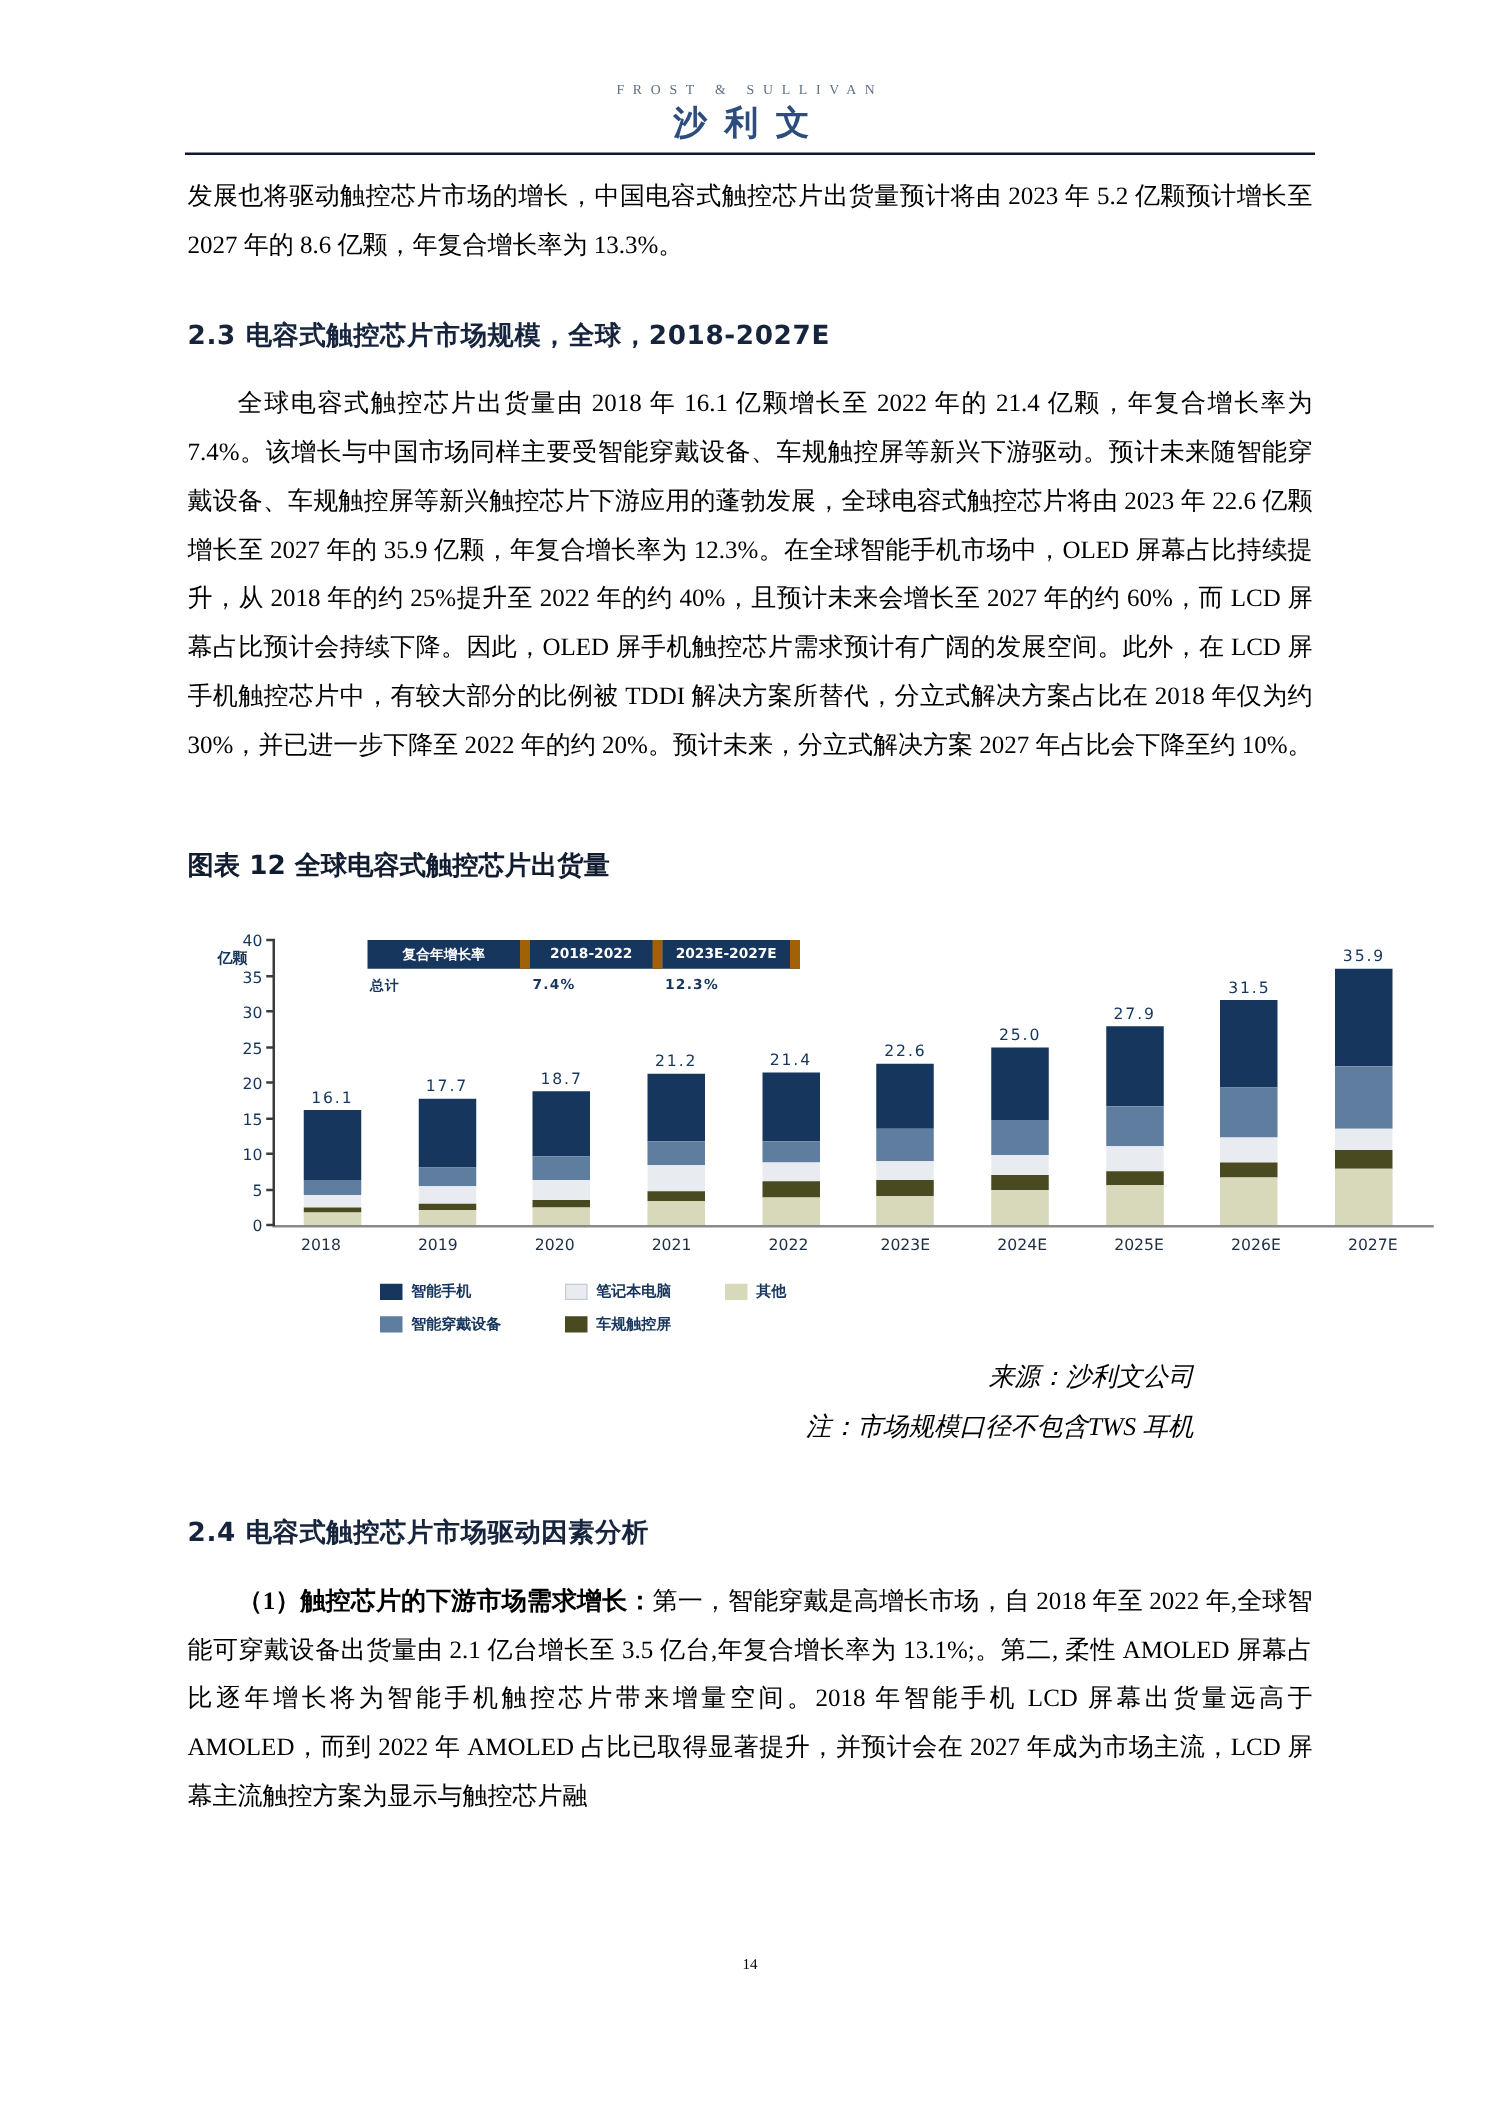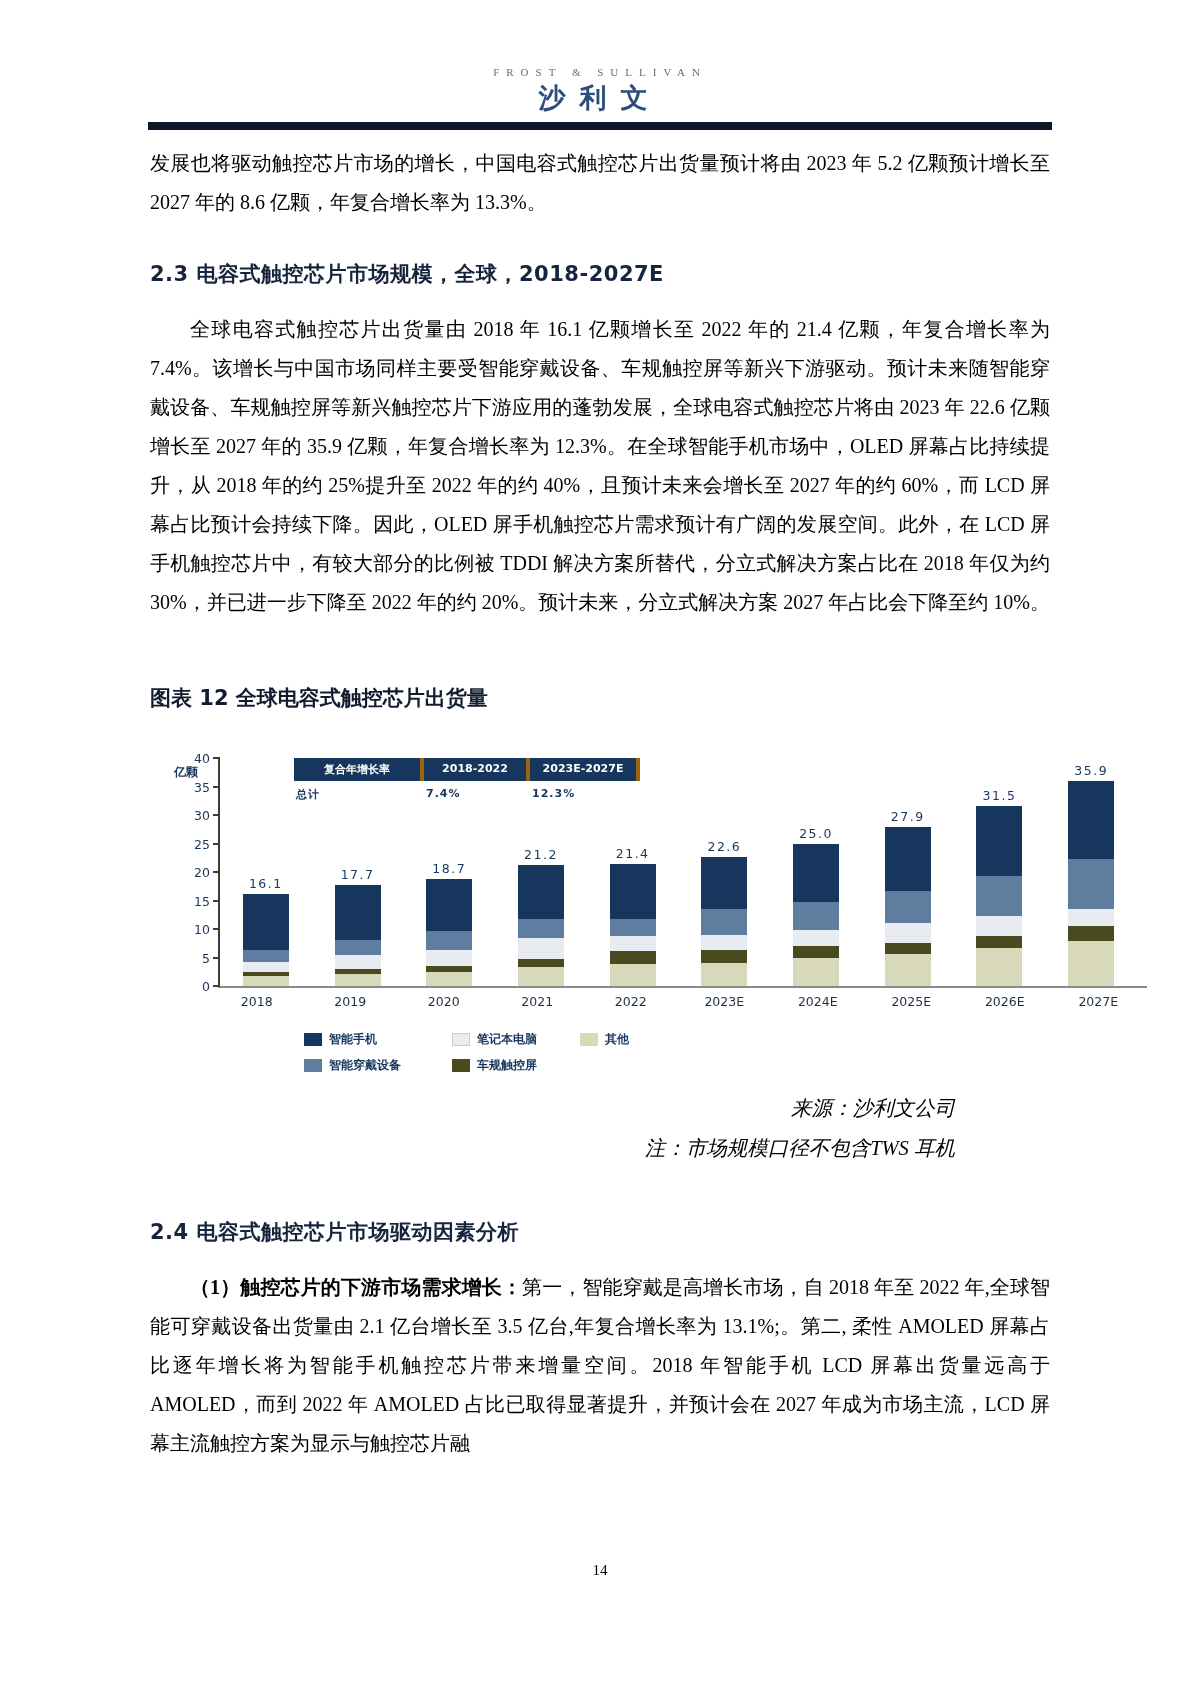--- a/index.html
+++ b/index.html
@@ -12,21 +12,21 @@
     background: #ffffff;
     font-family: "Liberation Serif", "DejaVu Serif", serif;
     color: #000;
     overflow: hidden;
   }
   
   .header {
     margin: 0 148px;
     padding-top: 66px;
     text-align: center;
-    border-bottom: 8px solid #0f172a;
+    border-bottom: 2px solid #0f172a;
     padding-bottom: 6px;
   }
   .logo-top {
     font-family: "Liberation Serif", serif;
     font-size: 11px;
     letter-spacing: 7px;
     color: #5d6f85;
     font-variant: small-caps;
     text-transform: uppercase;
   }
@@ -85,21 +85,21 @@
     grid-template-columns: 130px 106px 110px;
     z-index: 3;
   }
   .cagr-cell {
     background: #17365d;
     color: #ffffff;
     font-size: 11px;
     font-weight: bold;
     text-align: center;
     padding: 4px 2px;
-    border-right: 4px solid #a16207;
+    border-right: 8px solid #a16207;
   }
   .cagr-val {
     color: #17365d;
     font-size: 11px;
     font-weight: bold;
     text-align: left;
     padding: 6px 2px 0 2px;
     letter-spacing: 1px;
   }
   .plot-wrap { margin-top: 44px; padding-left: 46px; position: relative; }
@@ -174,21 +174,21 @@
     font-size: 20.5px;
     line-height: 40px;
   }
   .sec-24 { margin-top: 50px; }
   .p3 { margin-top: 22px; }
   .page-num {
     position: absolute;
     bottom: 118px;
     left: 0; right: 0;
     text-align: center;
-    font-size: 15px;
+    font-size: 12px;
   }
 </style>
 </head>
 <body>
 
 <div class="page">
 
   <div class="header">
     <div class="logo-top">FROST &amp; SULLIVAN</div>
     <div class="logo-cn">沙利文</div>

